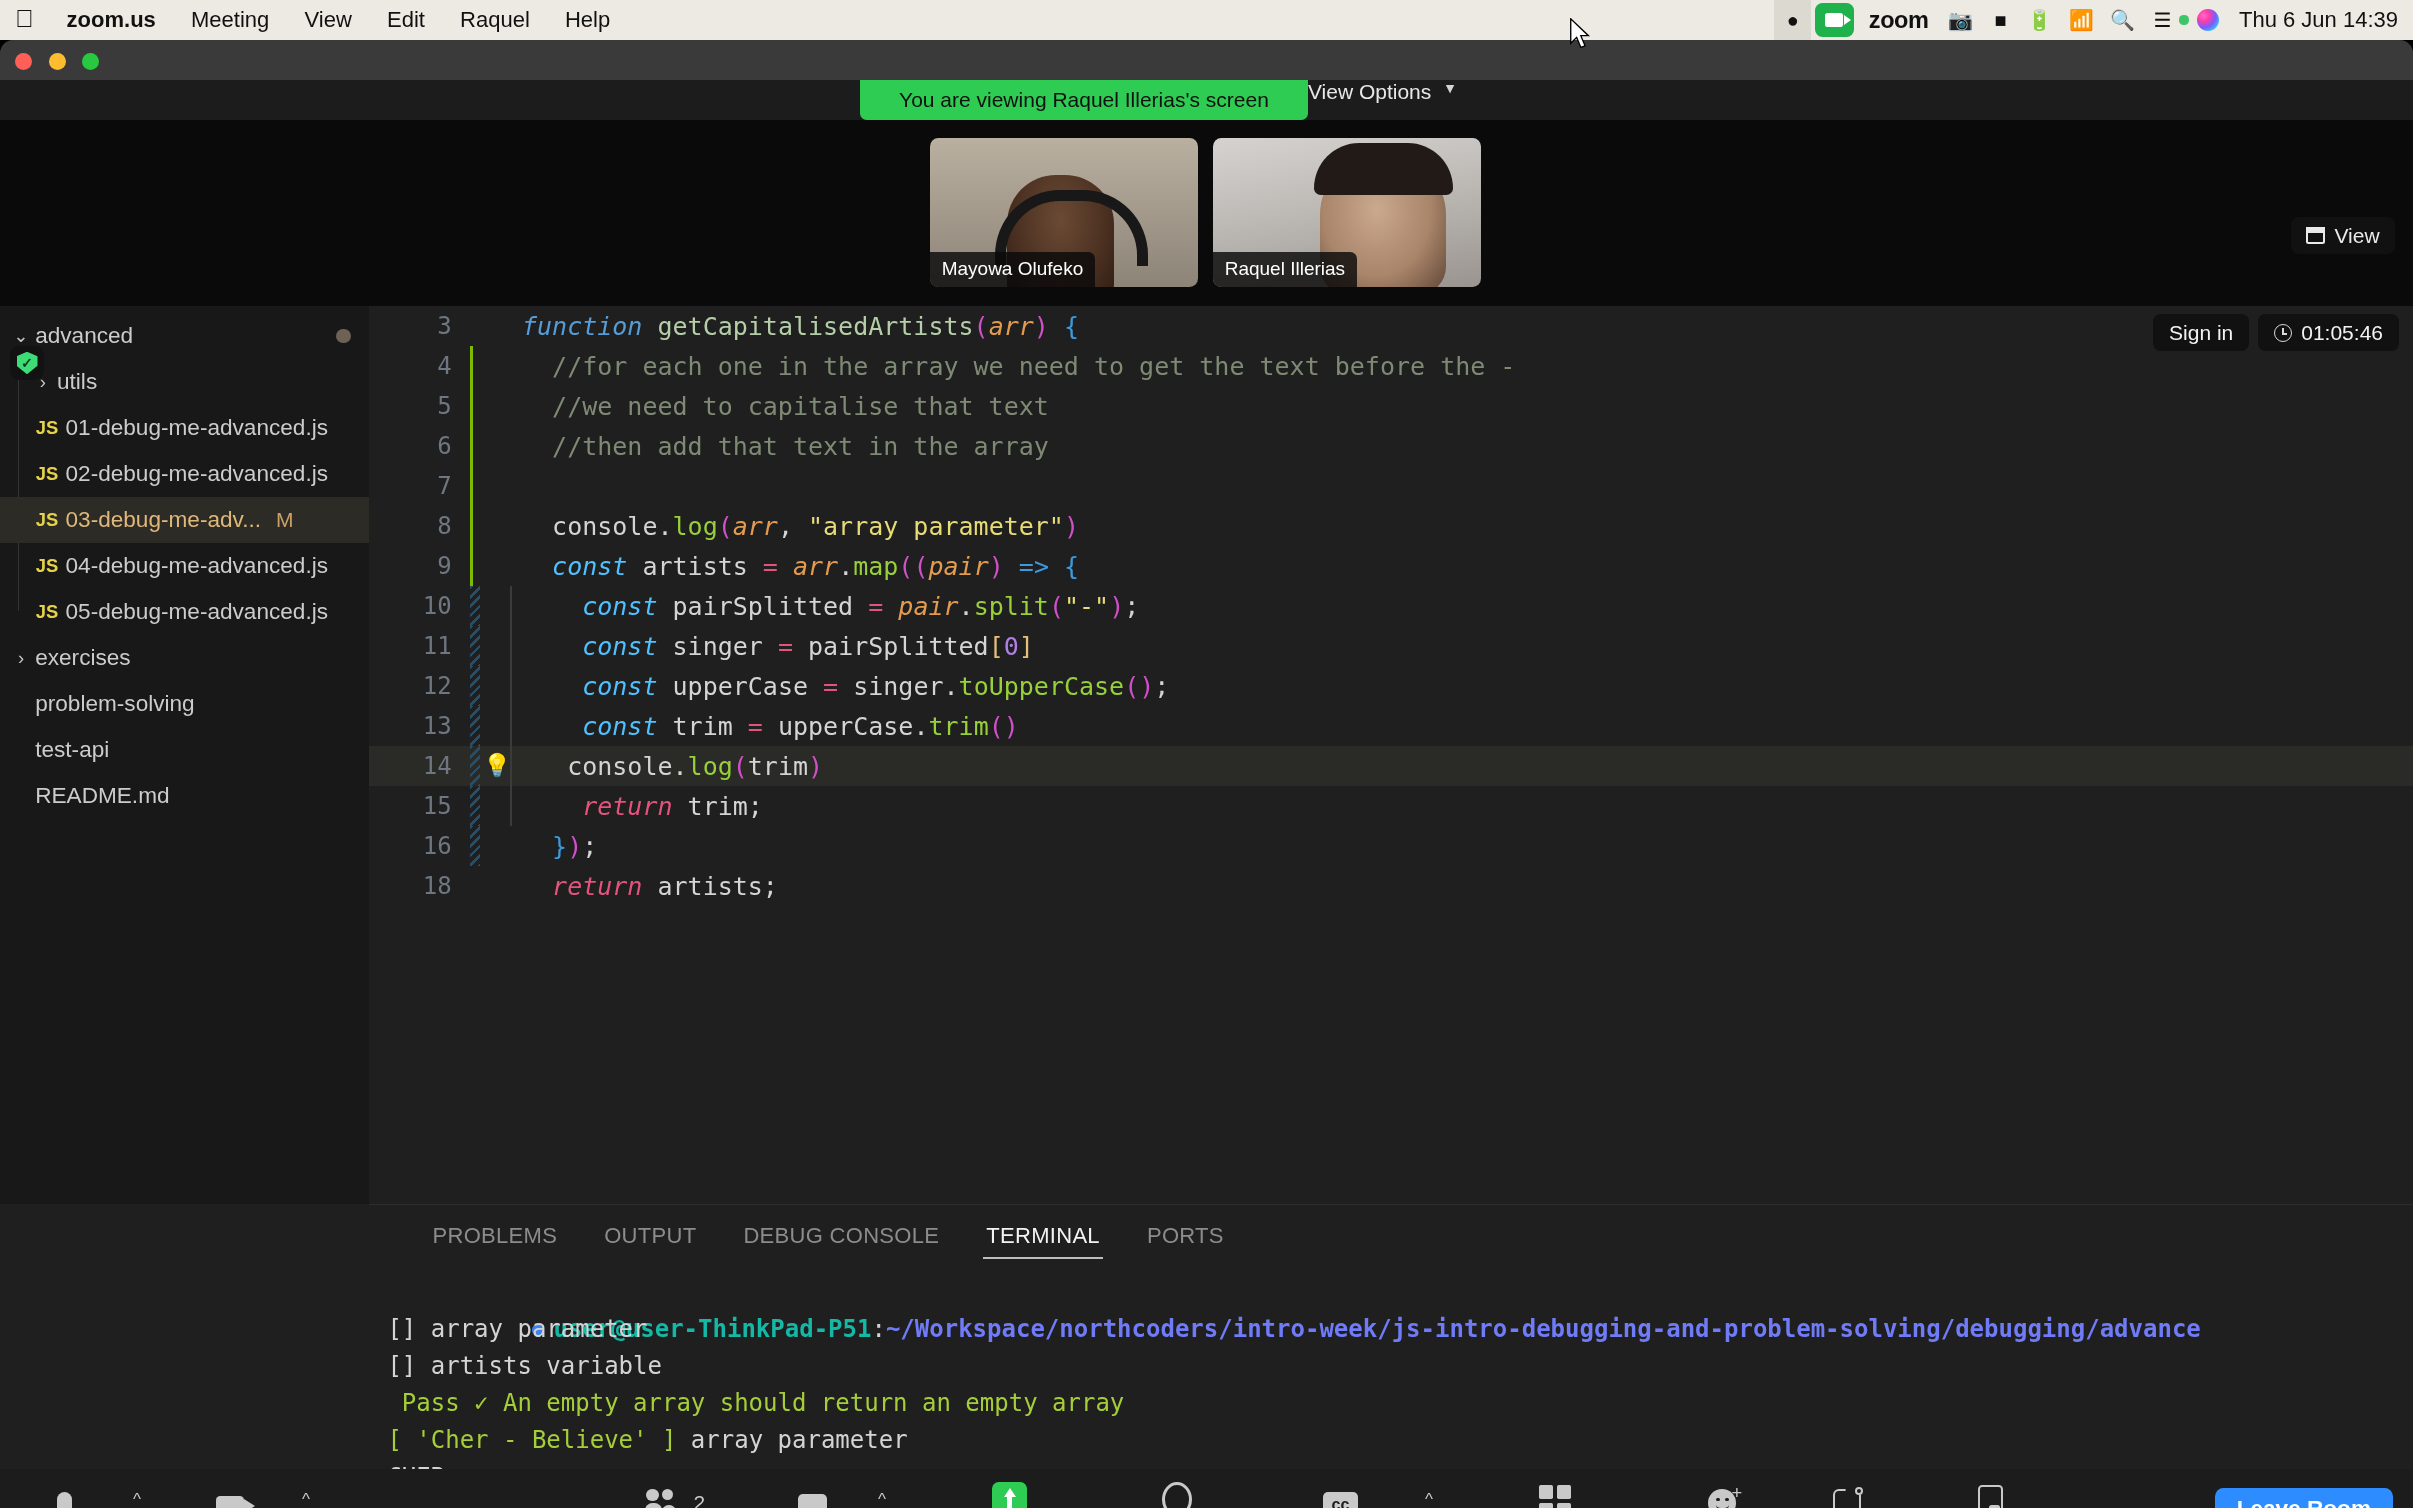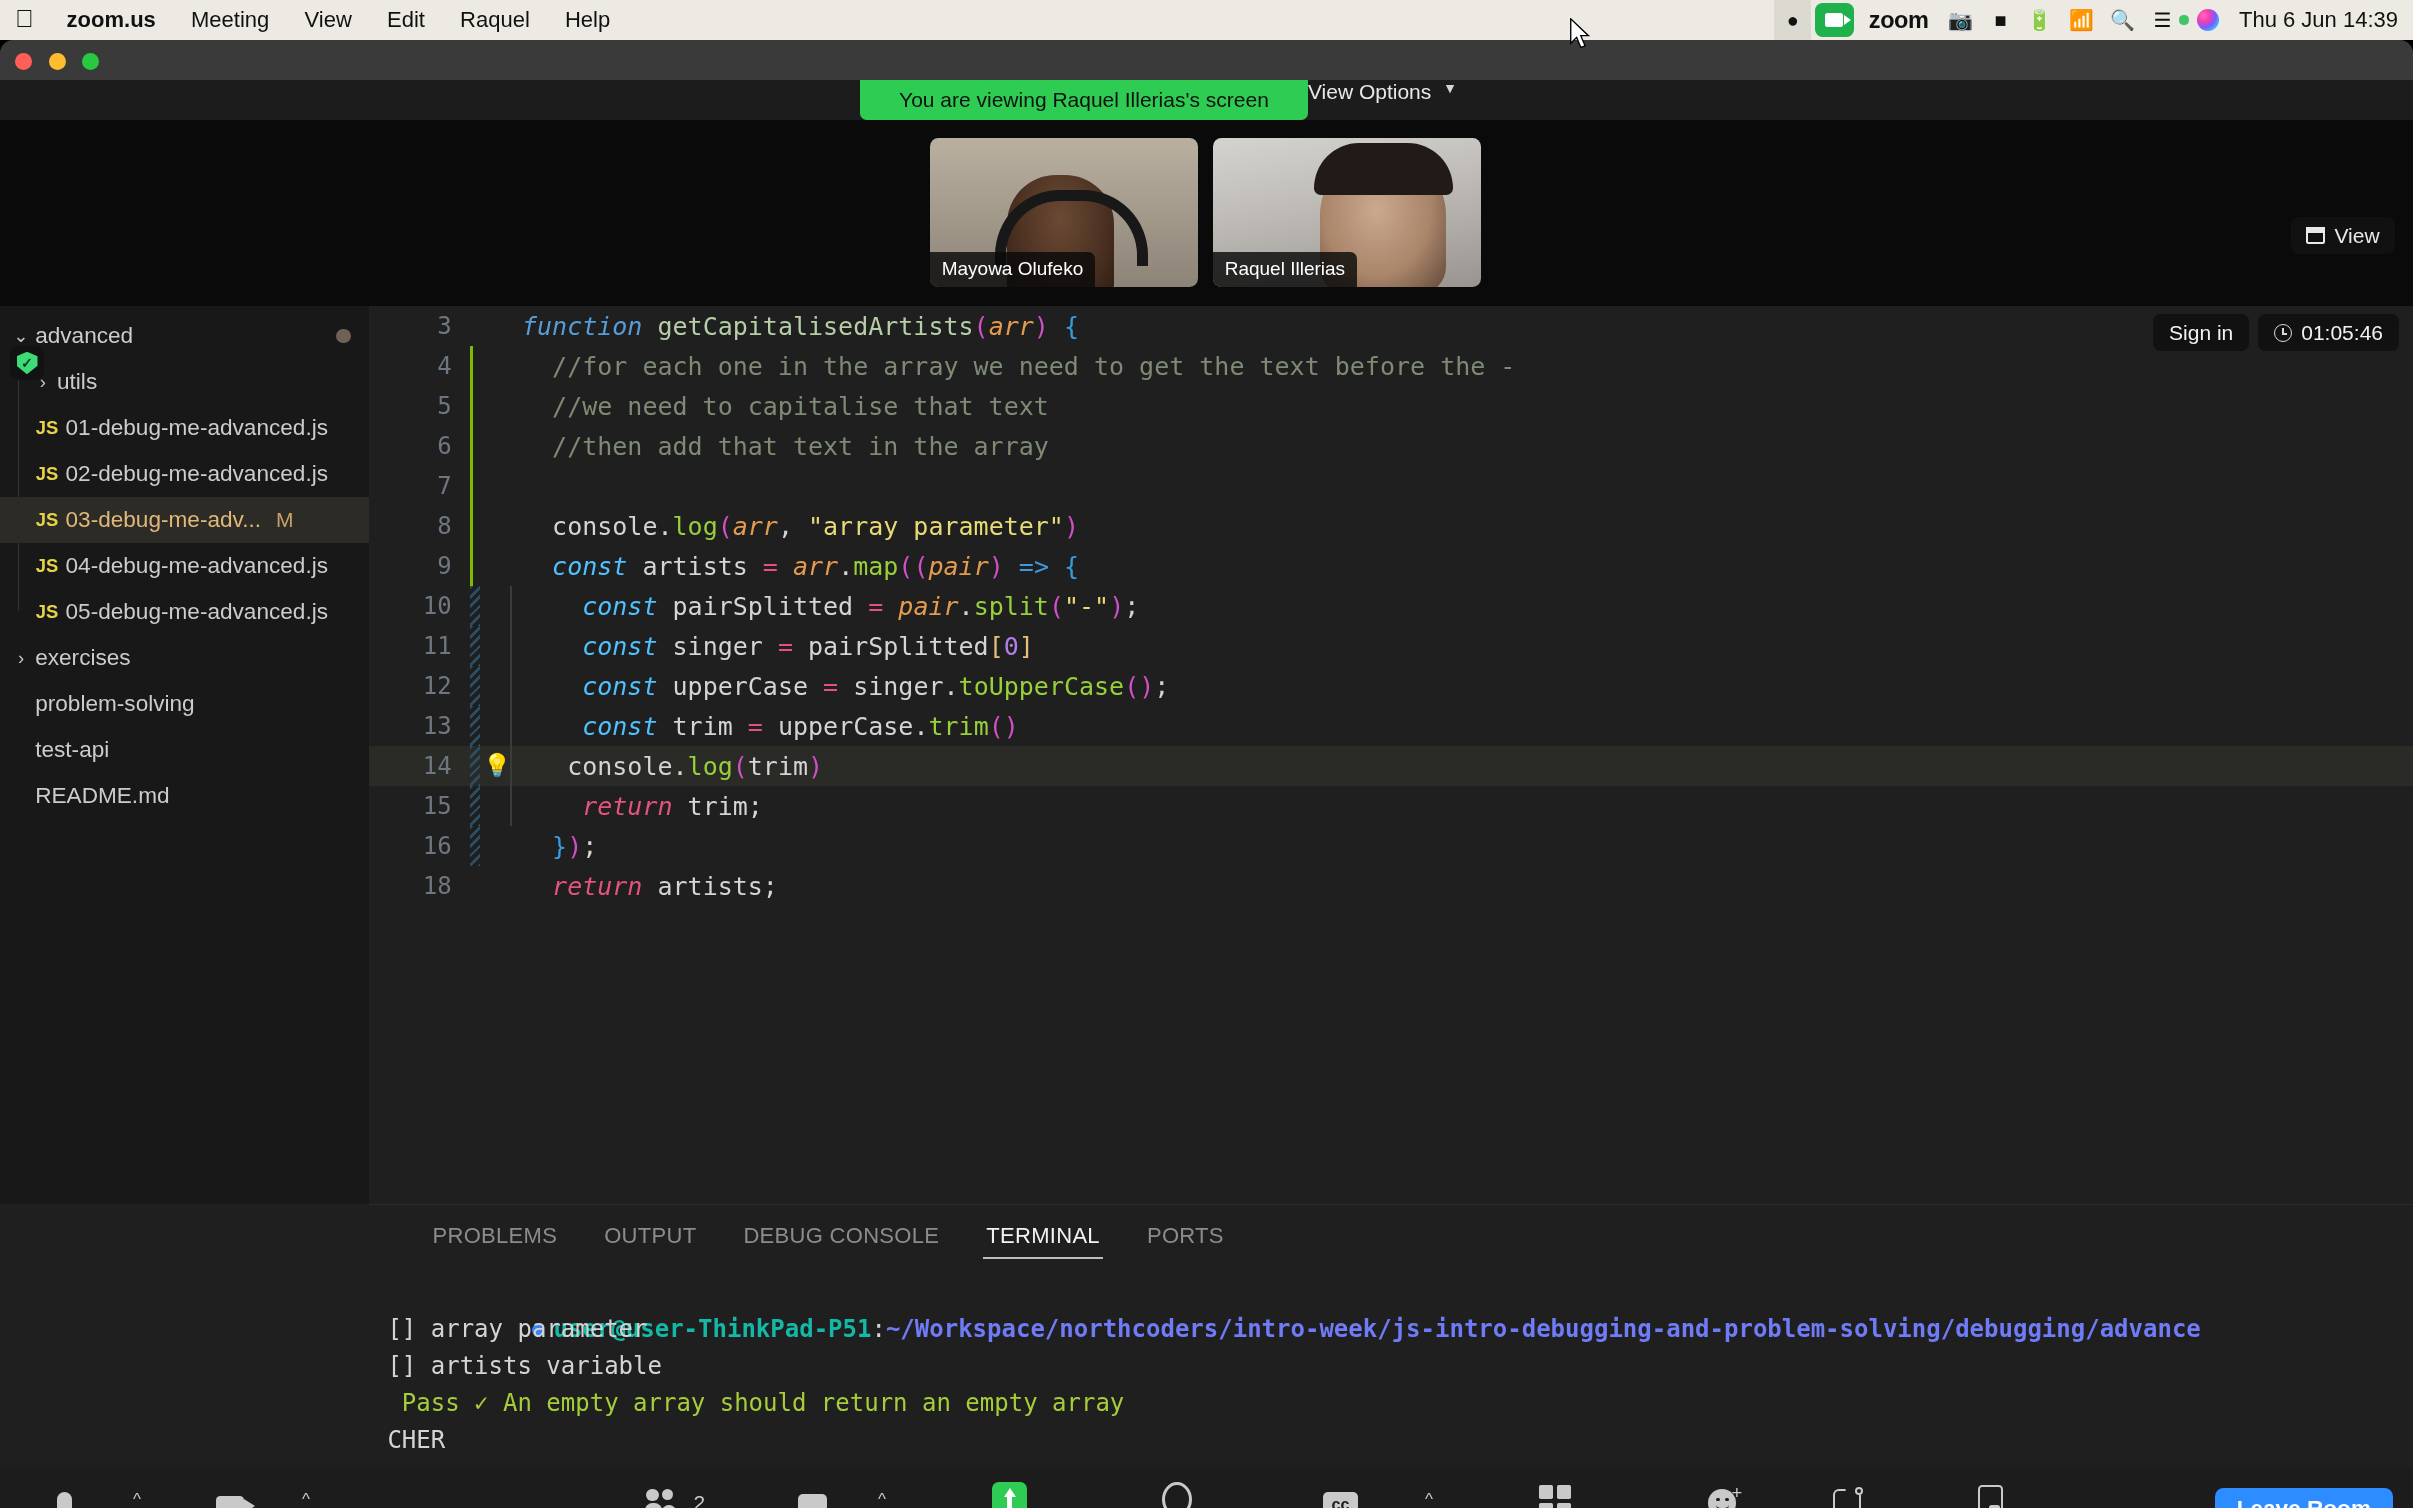--- a/index.html
+++ b/index.html
@@ -561,20 +561,21 @@
           <div class="ptab">PORTS</div>
         </div>
       <div id="terminal">
         <div class="tline">
           <span class="tdot"></span><span class="t-user">user@user-ThinkPad-P51</span><span class="t-colon">:</span><span class="t-path">~/Workspace/northcoders/intro-week/js-intro-debugging-and-problem-solving/debugging/advance</span>
         </div>
         <div id="terminal-lines">
             <div class="tline"><span class="t-white">[] array parameter</span></div>
             <div class="tline"><span class="t-white">[] artists variable</span></div>
             <div class="tline"><span class="t-pass"> Pass ✓ An empty array should return an empty array</span></div>
+            <div class="tline"><span class="t-white"><span class="t-green">[</span> <span class="t-green">'Cher - Believe'</span> <span class="t-green">]</span> array parameter</span></div>
             <div class="tline"><span class="t-white">CHER</span></div>
           </div>
       </div>
     </div>
   </div>
 
   <div id="toolbar">
 
     <div class="tbtn" style="left:10px;width:109px">
       <div class="tbicon">

